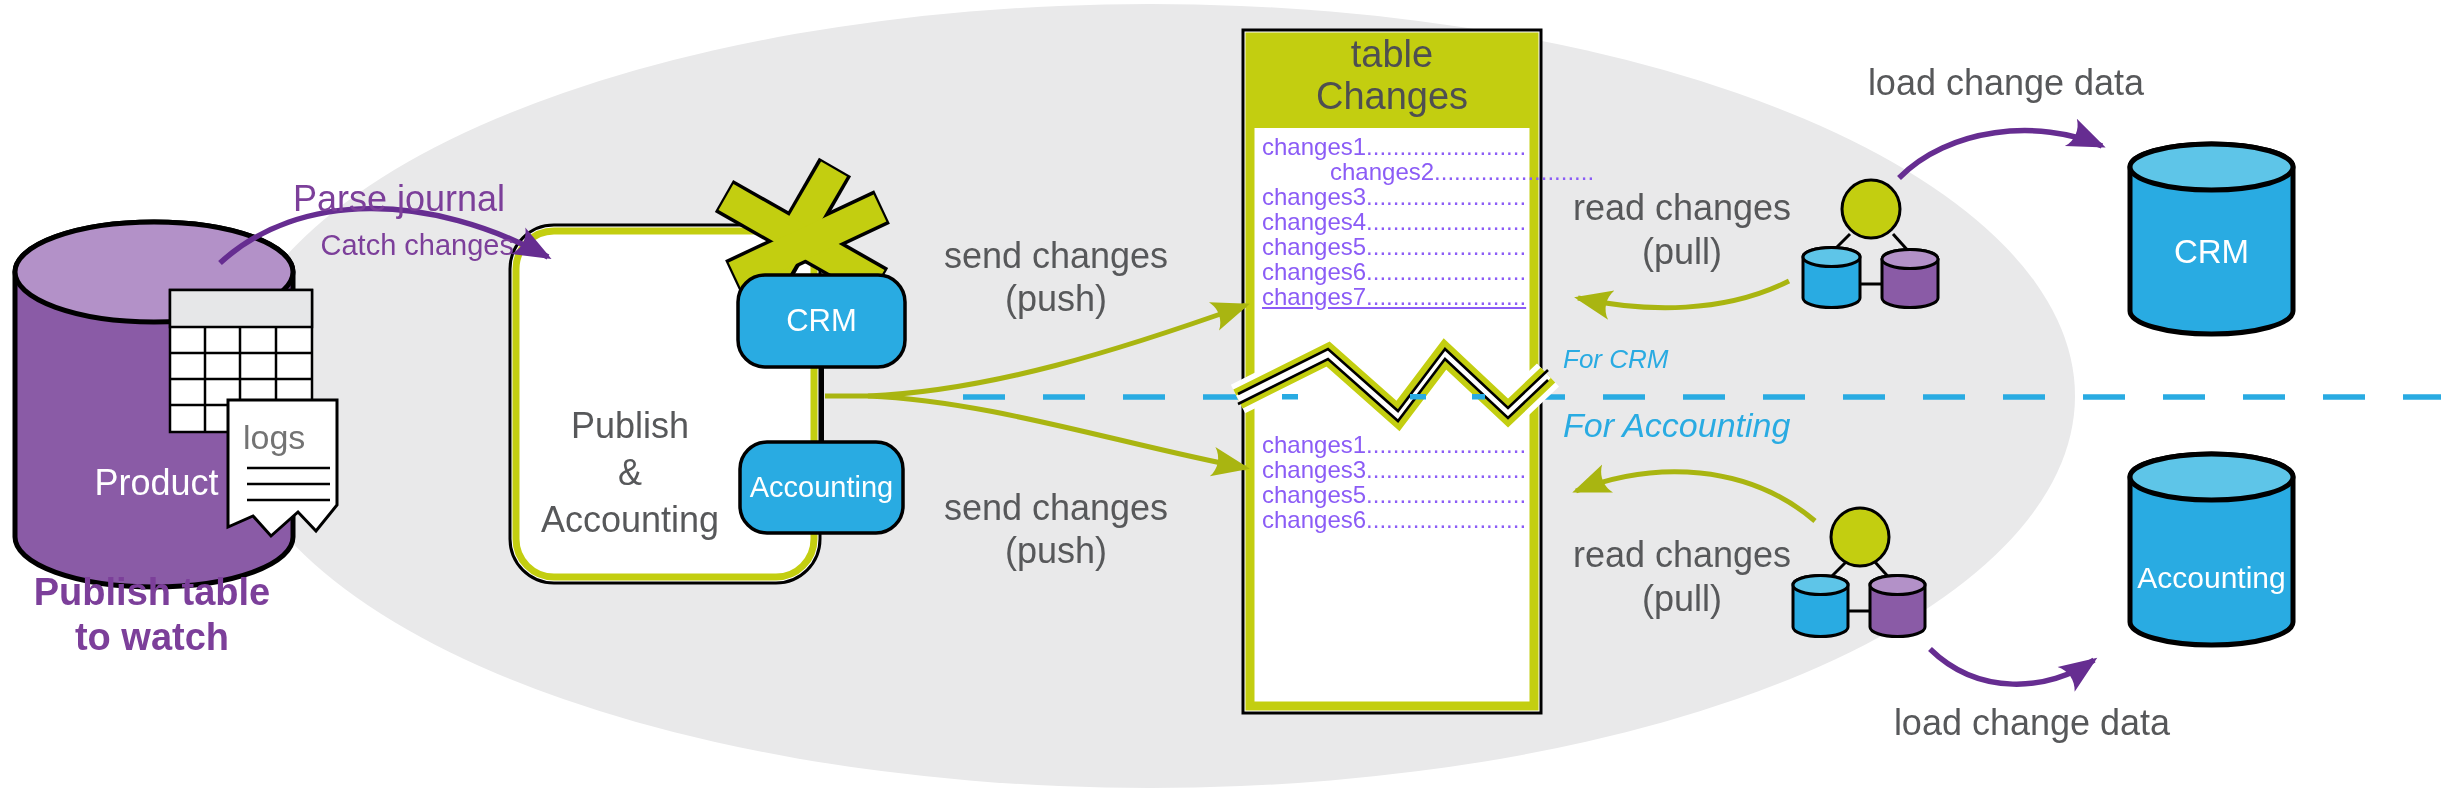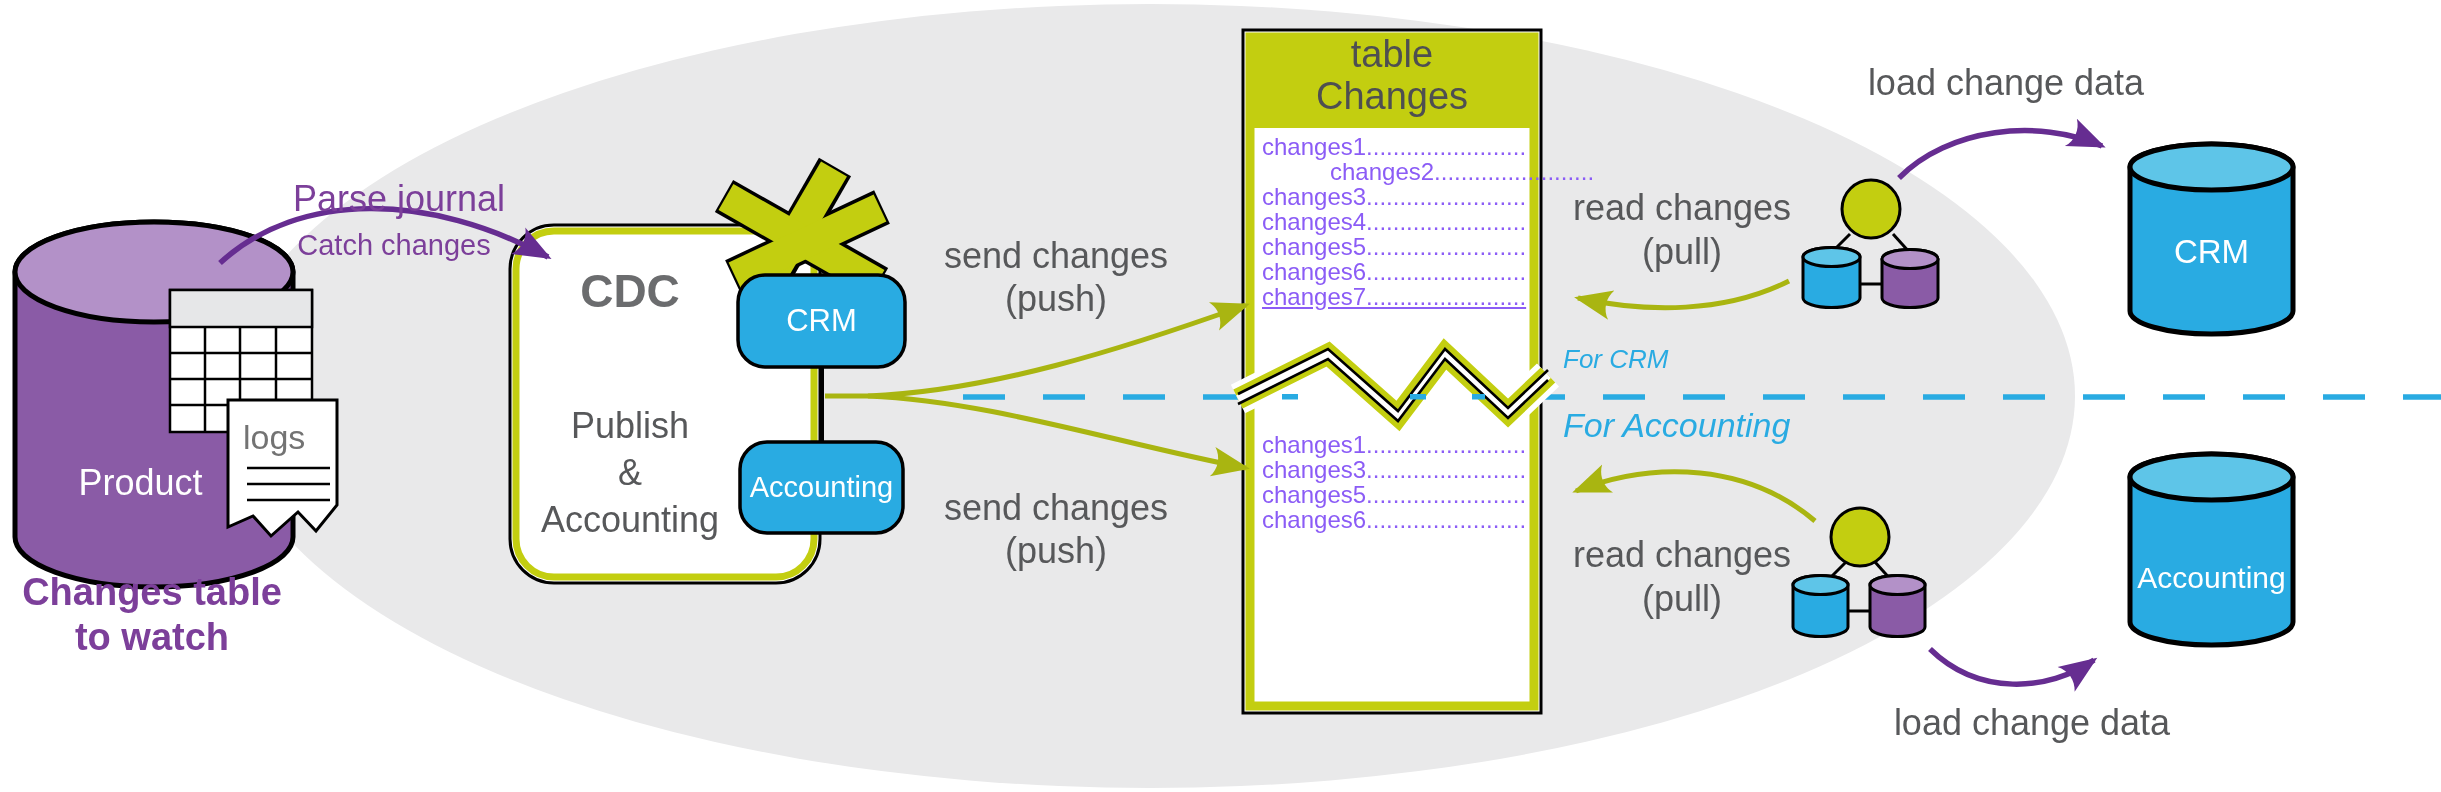--- a/index.html
+++ b/index.html
@@ -140,32 +140,31 @@
     </g>
 
     <g>
       <path d="M2130,477 a81.5,23 0 0 1 163,0 l0,145 a81.5,23 0 0 1 -163,0 z" fill="#29abe2" stroke="#000" stroke-width="5"></path>
       <ellipse cx="2211.5" cy="477" rx="81.5" ry="23" fill="#5ec5e8" stroke="#000" stroke-width="5"></ellipse>
     </g>
   </svg>
 
   <div class="lbl purpleTxt center" style="left:279px;top:141px;width:240px;font-size:36px;margin-top:37px;">Parse journal</div>
 
-  <div class="lbl purpleTxt center" style="left:274px;top:229px;width:240px;font-size:29px;">Catch changes</div>
-
-  <div class="lbl white center" style="left:58px;top:462px;width:165px;font-size:36px;">Product</div>
+  <div class="lbl purpleTxt center" style="left:274px;top:229px;width:240px;font-size:29px;text-align:right;">Catch changes</div>
+
+  <div class="lbl white center" style="left:74px;top:462px;width:165px;font-size:36px;">Product</div>
 
   <div class="lbl" style="left:243px;top:418px;font-size:34px;color:#737373;">logs</div>
 
   <div class="lbl purpleTxt center" style="left:18px;top:570px;width:268px;font-size:38px;font-weight:bold;line-height:45px;">
-    <div>Changes table</div>
+    <div>Publish table</div>
     <div>to watch</div>
   </div>
 
-  <div class="lbl center" style="left:510px;top:264px;width:240px;font-size:46px;font-weight:bold;color:#6b6c6e;">CDC</div>
 
   <div class="lbl center" style="left:510px;top:402px;width:240px;font-size:36px;line-height:47px;">
     <div>Publish</div>
     <div>&amp;</div>
     <div>Accounting</div>
   </div>
 
   <div class="lbl white boxLbl" style="left:738px;top:275px;width:167px;height:92px;font-size:31px;">CRM</div>
 
   <div class="lbl white boxLbl" style="left:740px;top:442px;width:163px;height:91px;font-size:29px;">Accounting</div>

